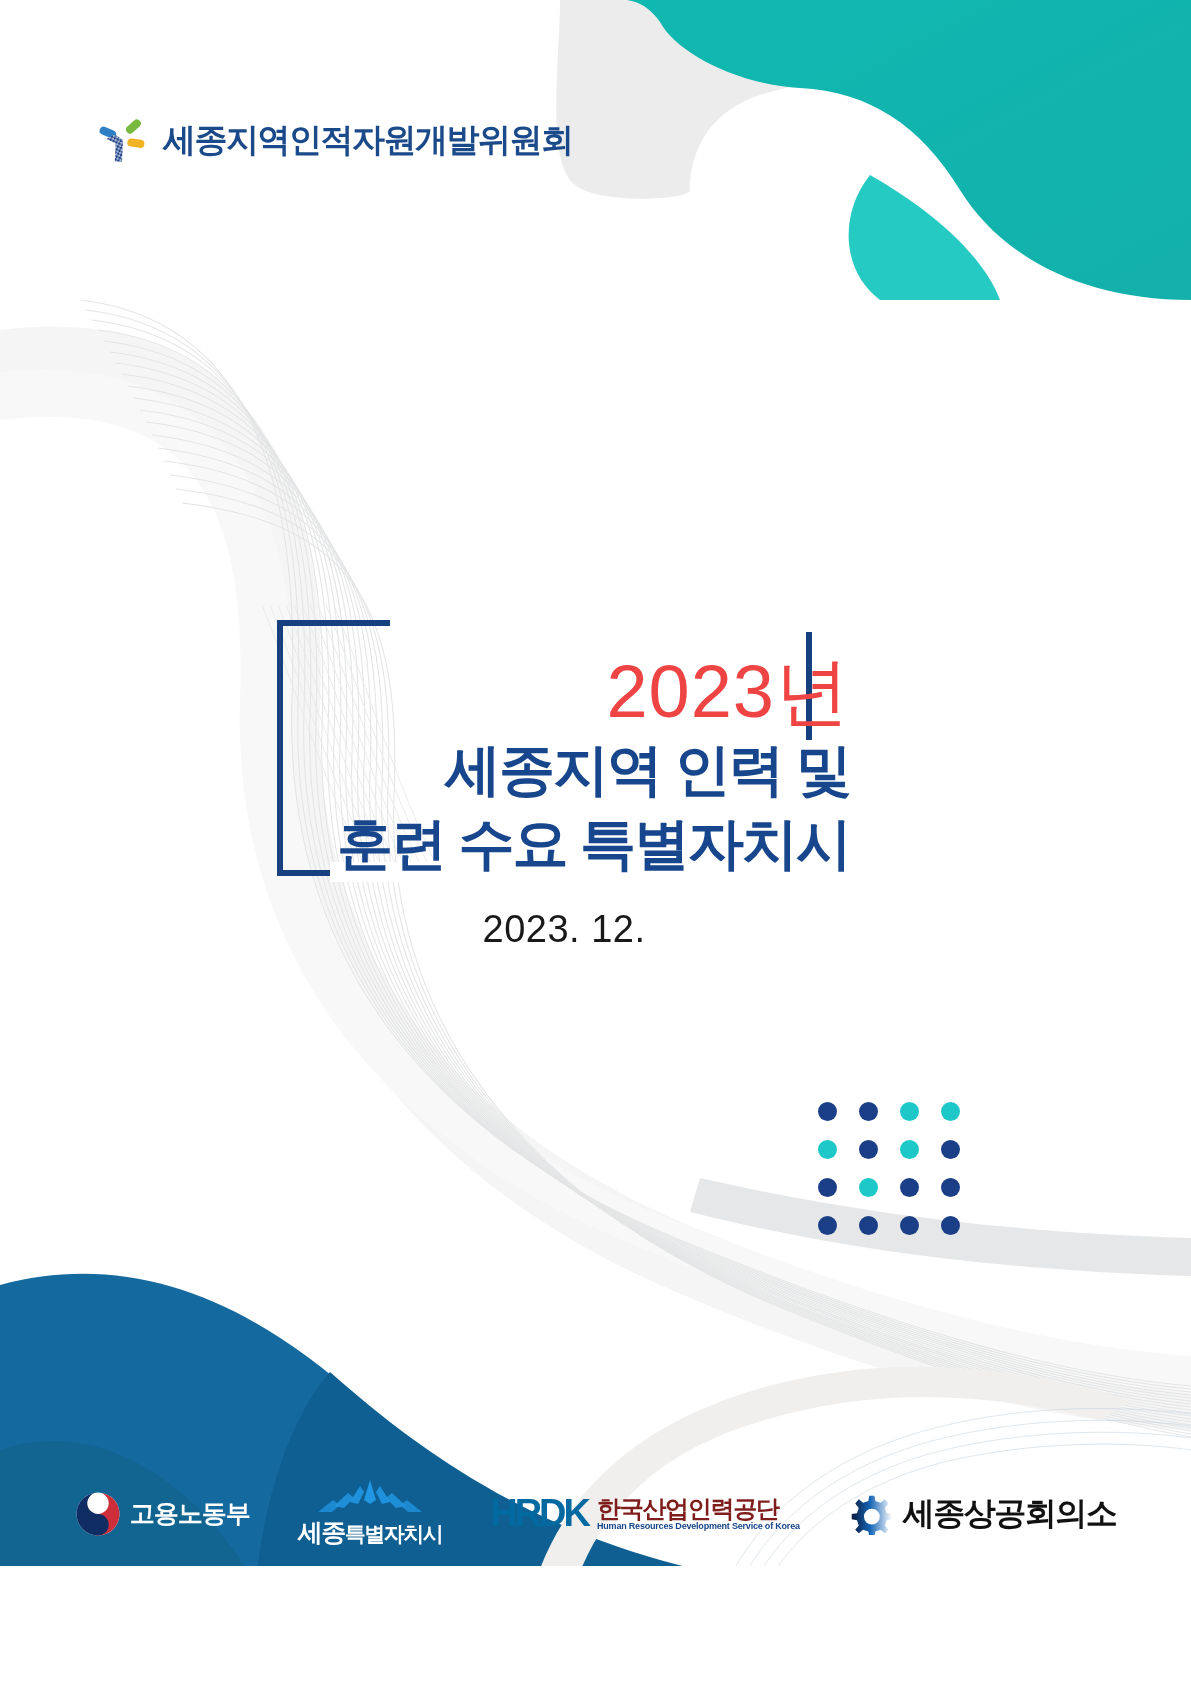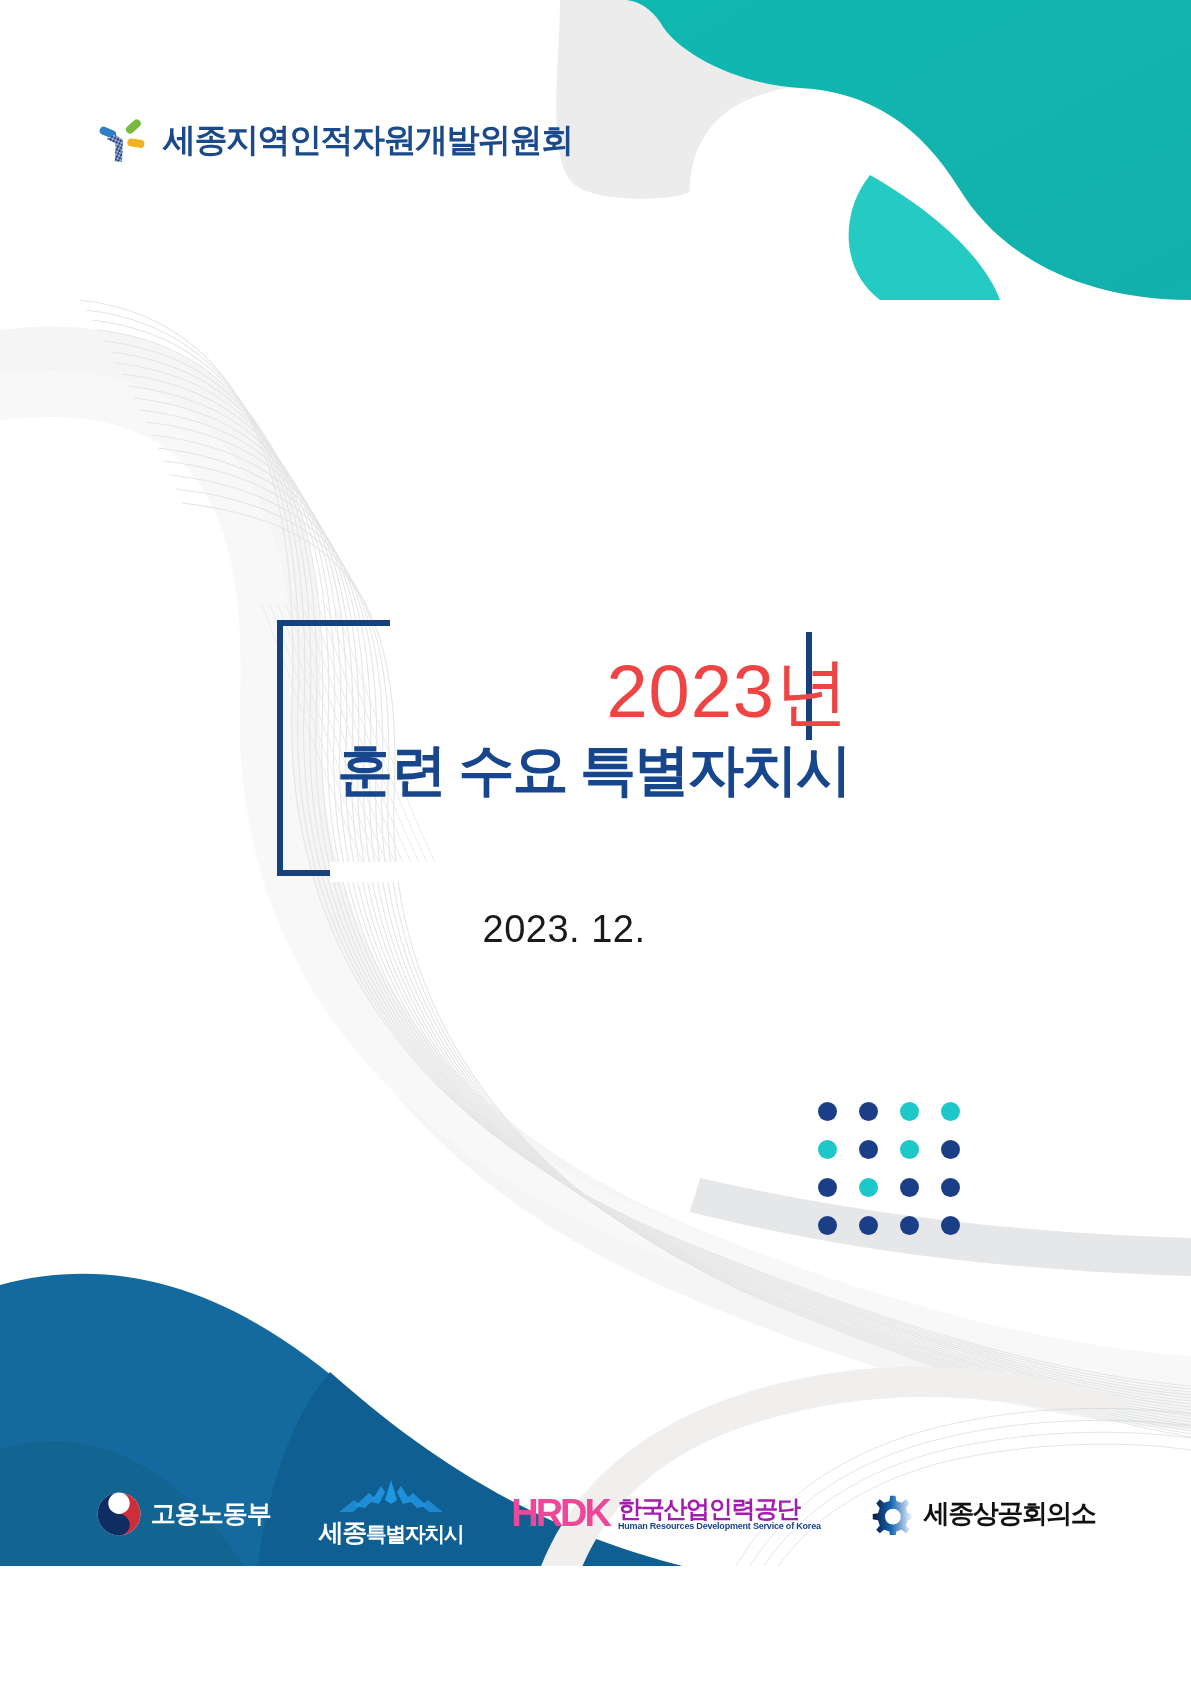--- a/index.html
+++ b/index.html
@@ -170,41 +170,41 @@
     color: #ffffff;
     letter-spacing: -1.5px;
     white-space: nowrap;
     margin-top: -4px;
   }
   .sejong-city .sc-text .thin { font-weight: 600; font-size: 21px; }
 
   .hrdk-wordmark {
     font-size: 38px;
     font-weight: bold;
-    color: #ec4899;
+    color: #0369a1;
     letter-spacing: -3px;
     white-space: nowrap;
   }
   .hrdk-kr {
     font-size: 24px;
     font-weight: bold;
-    color: #a21caf;
+    color: #7f1d1d;
     letter-spacing: -1.3px;
     white-space: nowrap;
     line-height: 1.05;
   }
   .hrdk-en {
     font-size: 9px;
     font-weight: bold;
     color: #17468c;
     letter-spacing: -0.2px;
     white-space: nowrap;
   }
   .scci-text {
-    font-size: 26px;
+    font-size: 32px;
     font-weight: bold;
     color: #111111;
     letter-spacing: -1.5px;
     white-space: nowrap;
   }
 </style>
 </head>
 <body>
 
 <div id="cover">
@@ -321,20 +321,21 @@
     <span class="wordmark">세종지역인적자원개발위원회</span>
   </div>
 
   <div class="title-frame"></div>
   <div class="frame-cut-top"></div>
   <div class="frame-cut-bottom"></div>
   <div class="frame-cut-right"></div>
 
   <div class="title-stack">
     <div class="title-year">2023년</div>
+    <div class="title-main">세종지역 인력 및</div>
     <div class="title-main">훈련 수요 특별자치시</div>
   </div>
   <div class="title-date">2023. 12.</div>
 
   <div class="dot-grid">
     <span class="dot" style="background:#1b3f86"></span>
     <span class="dot" style="background:#1b3f86"></span>
     <span class="dot" style="background:#1ec8c8"></span>
     <span class="dot" style="background:#1ec8c8"></span>
 

